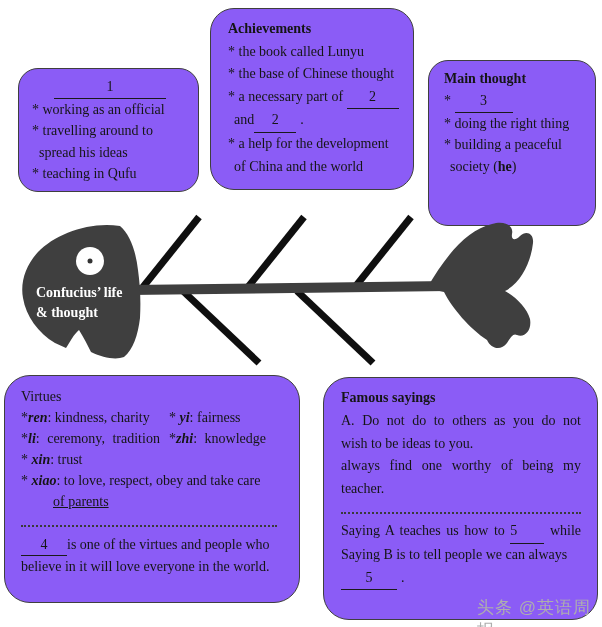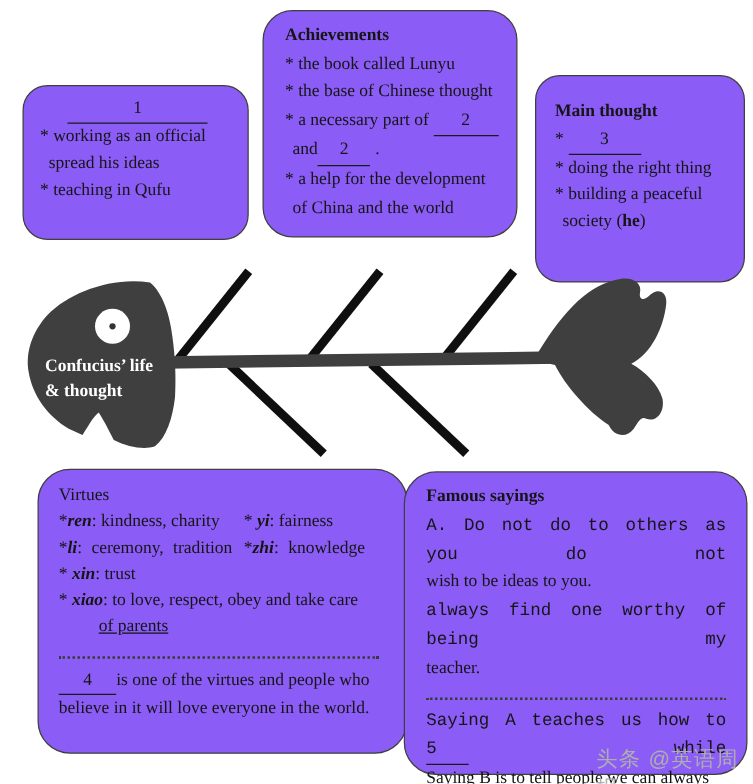--- a/index.html
+++ b/index.html
@@ -21,51 +21,52 @@
   .ind7{padding-left:7px;}
 
   
   #box-achv{left:210px;top:8px;width:204px;height:182px;border-radius:24px;
             padding:9px 6px 0 17px;line-height:22.6px;}
   .ind6{padding-left:6px;}
   .dotgap{margin-left:4px;}
 
   
   #box-main{left:428px;top:60px;width:168px;height:166px;border-radius:20px;
-            padding:18px 4px 0 15px;line-height:21.8px;}
+            padding:7px 4px 0 15px;line-height:21.8px;}
 
   
-  #box-virtues{left:30px;top:375px;width:296px;height:228px;border-radius:26px;
+  #box-virtues{left:4px;top:375px;width:296px;height:228px;border-radius:26px;
                padding:10px 10px 0 16px;line-height:21px;}
   .vcol{display:inline-block;width:148px;}
   .wsp{word-spacing:4px;}
   .ind32{padding-left:32px;text-decoration:underline;}
   .dotted{height:13px;width:256px;border-bottom:2px dotted #3a3a3a;margin-bottom:7px;}
 
   
   #box-say{left:323px;top:377px;width:275px;height:243px;border-radius:26px;
            padding:9px 16px 0 17px;line-height:22.8px;}
-  .jl{text-align:justify;text-align-last:justify;white-space:normal;font-family:Liberation Mono, monospace;}
+  .jl{text-align:justify;text-align-last:justify;white-space:normal;}
   #box-say .dotted{width:240px;height:11px;margin-bottom:6px;}
 
   
   #fishbone{position:absolute;left:0;top:212px;width:602px;height:165px;}
   #fishbone text{fill:#ffffff;font-family:"Liberation Serif","DejaVu Serif",serif;
                  font-weight:bold;font-size:14px;}
 
   
   #watermark{position:absolute;left:477px;top:596px;font-size:17px;color:#aeaeae;
              font-family:"Liberation Sans","DejaVu Sans",sans-serif;letter-spacing:1px;}
 </style>
 </head>
 <body>
 
 <div class="box" id="box-life">
   <div class="line center"><span class="blank w112">1</span></div>
   <div class="line">* working as an official</div>
+  <div class="line">* travelling around to</div>
   <div class="line ind7">spread his ideas</div>
   <div class="line">* teaching in Qufu</div>
 </div>
 
 <div class="box" id="box-achv">
   <div class="line bold">Achievements</div>
   <div class="line">* the book called Lunyu</div>
   <div class="line">* the base of Chinese thought</div>
   <div class="line"><span>* a necessary part of</span> <span class="blank w52">2</span></div>
   <div class="line ind6"><span>and</span><span class="blank w42">2</span><span class="dotgap">.</span></div>

